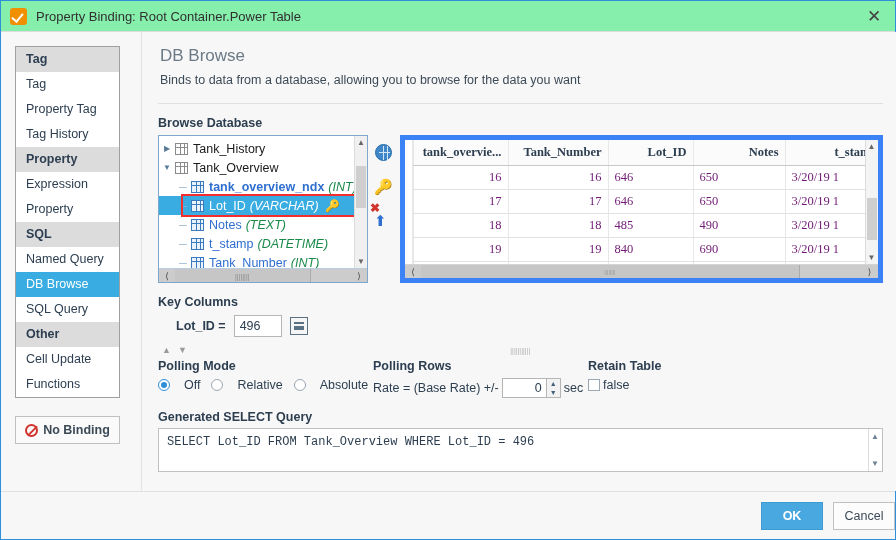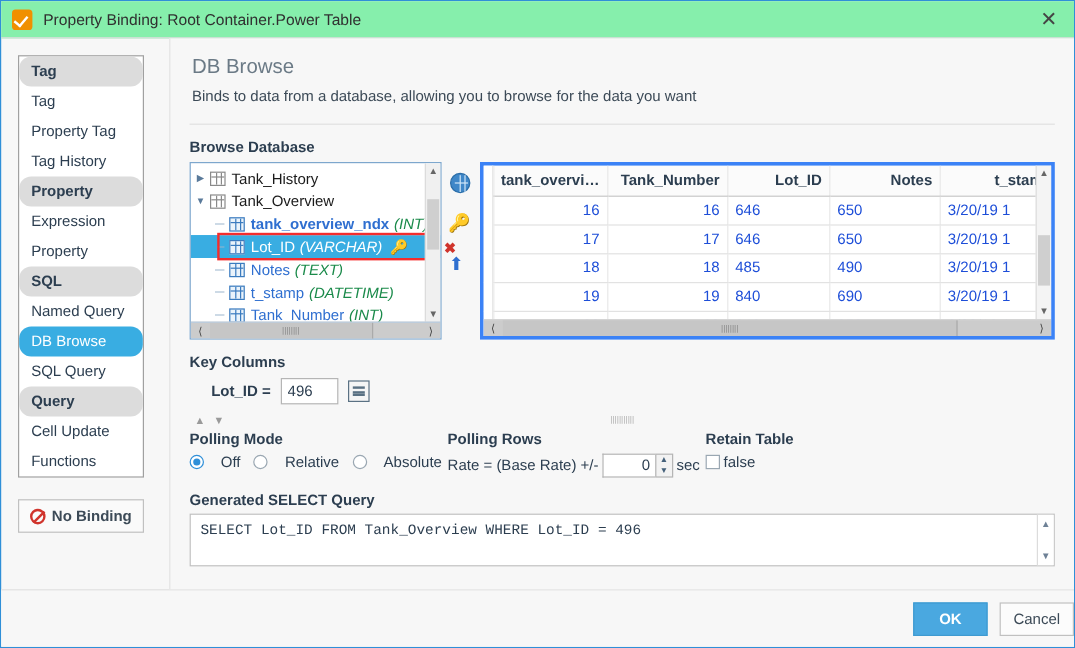--- a/index.html
+++ b/index.html
@@ -27,21 +27,21 @@
   .titlebar-spacer { flex:1; }
   .close-btn { width:42px; height:30px; display:flex; align-items:center; justify-content:center;
                font-size:17px; color:#444; cursor:default; }
 
   
   .content { flex:1; display:flex; position:relative; }
 
   
   .leftpanel { width:140px; flex:0 0 140px; padding:14px 0 0 14px; }
   .sidebar { width:105px; border:1px solid #a0a0a0; background:#fff; }
-  .side-item { height:25px; line-height:25px; padding-left:10px; font-size:12.5px; color:#2c3e50;border-radius:10px; }
+  .side-item { height:25px; line-height:25px; padding-left:10px; font-size:12.5px; color:#2c3e50; }
   .side-item.header { background:#dcdcdc; font-weight:bold; }
   .side-item.selected { background:#39ade2; color:#fff; }
   .nobinding { margin-top:18px; width:105px; height:28px; border:1px solid #c0c0c0;
                background:#fafafa; display:flex; align-items:center; justify-content:center;
                gap:5px; font-weight:bold; font-size:12.5px; color:#3c4a57; }
   .ban { width:13px; height:13px; border:2px solid #d0342c; border-radius:50%; position:relative; }
   .ban:after { content:""; position:absolute; left:-1px; top:4px; width:13px; height:2px;
                background:#d0342c; transform:rotate(-45deg); }
 
   
@@ -100,27 +100,27 @@
   .globe { width:17px; height:17px; border-radius:50%; background:#3f87c8; border:1px solid #2a6da8;
            position:relative; margin:1px; }
   .globe:after { content:""; position:absolute; left:3px; top:7px; width:11px; height:1px; background:#cfe6f8; }
   .globe:before { content:""; position:absolute; left:7px; top:1px; width:3px; height:14px;
                   border-left:1px solid #cfe6f8; border-right:1px solid #cfe6f8; }
   .keyx { font-size:15px; color:#d4a017; line-height:20px; }
   .keyx .x { color:#d0342c; font-weight:bold; font-size:12px; margin-left:-4px; }
   .uparrow { font-size:15px; color:#2f6fd0; line-height:20px; }
 
   
-  .table-wrap { flex:1; border:3px solid #3b82f6; background:#fff; position:relative; overflow:hidden; }
+  .table-wrap { flex:1; border:5px solid #3b82f6; background:#fff; position:relative; overflow:hidden;font-family:Liberation Serif, serif; }
   table.grid { border-collapse:collapse; width:100%; table-layout:fixed; }
   table.grid th { font-size:12.5px; font-weight:bold; color:#2c3e50; background:#fbfbfb;
                   border-bottom:1px solid #c8c8c8; border-right:1px solid #e8e8e8;
                   height:25px; padding:0 6px; text-align:right; overflow:hidden;
                   white-space:nowrap; text-overflow:ellipsis; }
-  table.grid td { font-size:12.5px; color:#1d4ed8; border-bottom:1px solid #e2e2e2;
+  table.grid td { font-size:12.5px; color:#701a75; border-bottom:1px solid #e2e2e2;
                   border-right:1px solid #e8e8e8; height:24px; padding:0 6px;
                   white-space:nowrap; overflow:hidden; }
   td.num { text-align:right; }
   td.txt { text-align:left; }
   .tbl-sv { position:absolute; right:0; top:0; width:13px; bottom:14px; background:#f4f4f4;
             border-left:1px solid #dcdcdc; }
   .tbl-sv .tsv-thumb { top:58px; height:42px; background:#cfcfcf; }
   .tbl-sh { position:absolute; left:0; right:0; bottom:0; height:14px; background:#ccc;
             display:flex; align-items:center; border-top:1px solid #d4d4d4; }
   .tbl-sh .tsh-thumb { width:86%; }
@@ -204,21 +204,21 @@
         <div class="side-item">Tag</div>
         <div class="side-item">Property Tag</div>
         <div class="side-item">Tag History</div>
         <div class="side-item header">Property</div>
         <div class="side-item">Expression</div>
         <div class="side-item">Property</div>
         <div class="side-item header">SQL</div>
         <div class="side-item">Named Query</div>
         <div class="side-item selected">DB Browse</div>
         <div class="side-item">SQL Query</div>
-        <div class="side-item header">Query</div>
+        <div class="side-item header">Other</div>
         <div class="side-item">Cell Update</div>
         <div class="side-item">Functions</div>
       </div>
       <div class="nobinding">
         <span class="ban"></span>
         <span>No Binding</span>
       </div>
     </div>
 
     <div class="rightpanel">

